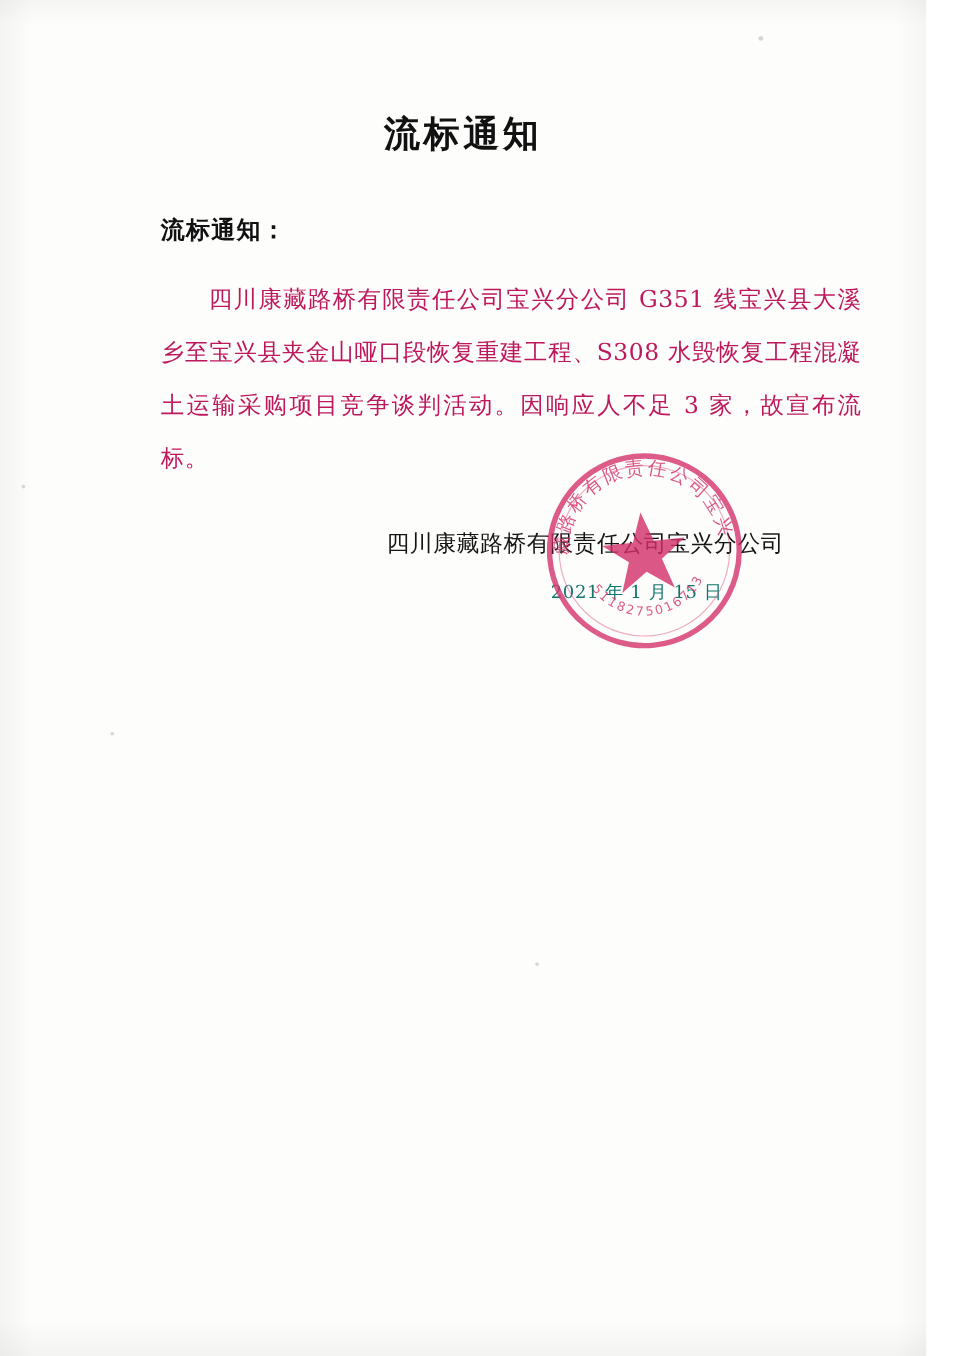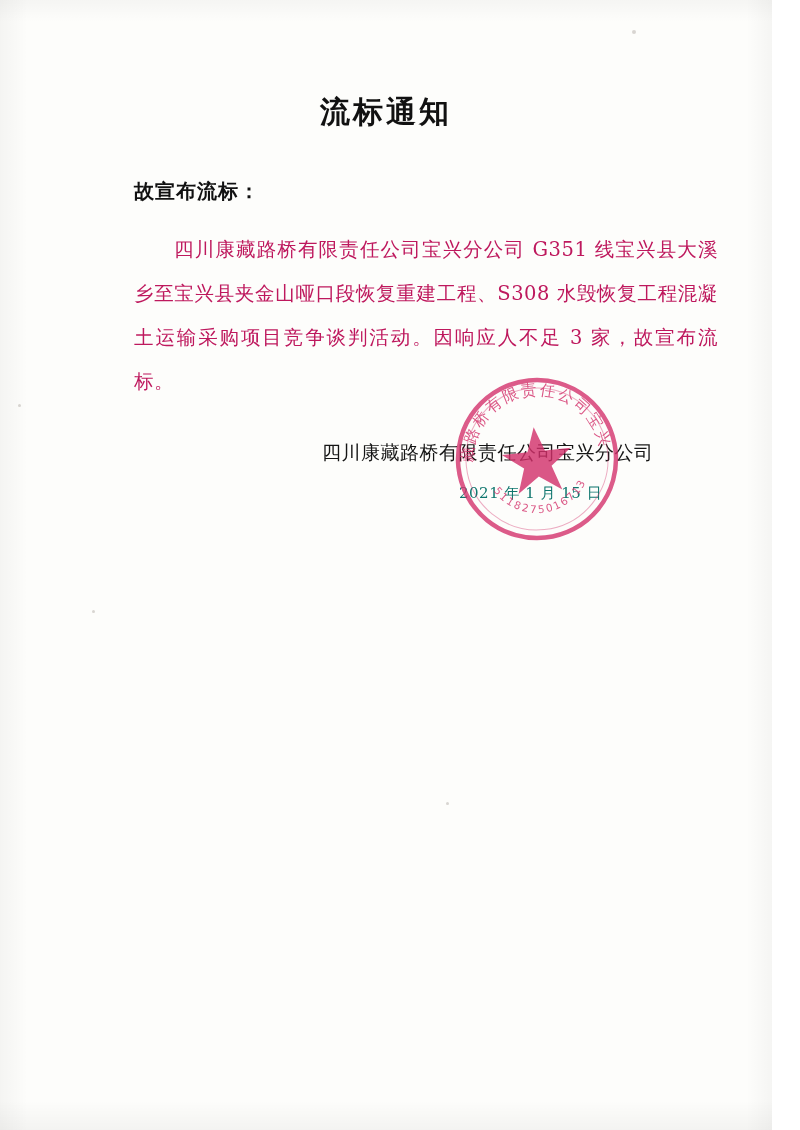--- a/index.html
+++ b/index.html
@@ -110,21 +110,21 @@
 </style>
 </head>
 <body>
 
 <div class="page">
 
   <div class="scan-shade"></div>
 
   <div class="doc-title">流标通知</div>
 
-  <div class="salutation">故宣布流标：</div>
+  <div class="salutation">流标通知：</div>
 
   <div class="body-text">四川康藏路桥有限责任公司宝兴分公司 G351 线宝兴县大溪乡至宝兴县夹金山哑口段恢复重建工程、S308 水毁恢复工程混凝土运输采购项目竞争谈判活动。因响应人不足 3 家，故宣布流标。</div>
 
   <div class="signature-block">
     <div class="sign-company">四川康藏路桥有限责任公司宝兴分公司</div>
     <div class="sign-date">2021 年 1 月 15 日</div>
   </div>
 
   <div class="seal">
     <svg width="168" height="168" viewBox="0 0 168 168" xmlns="http://www.w3.org/2000/svg">

